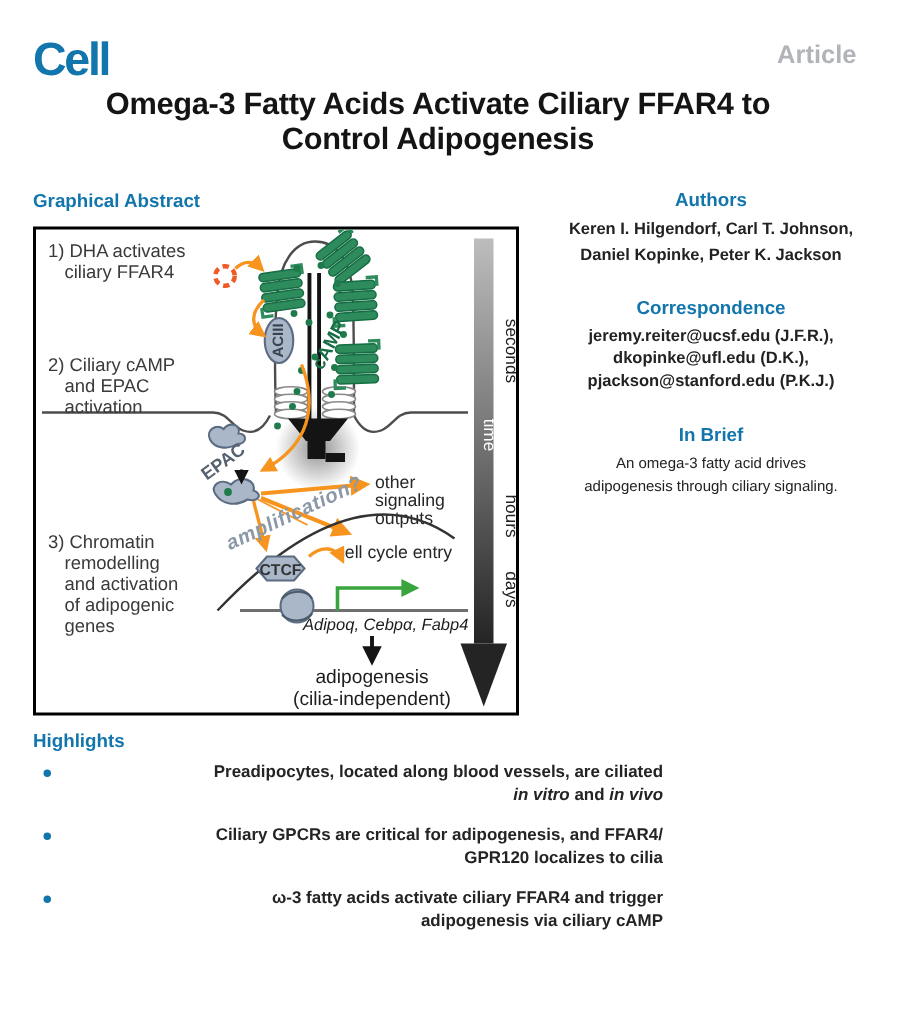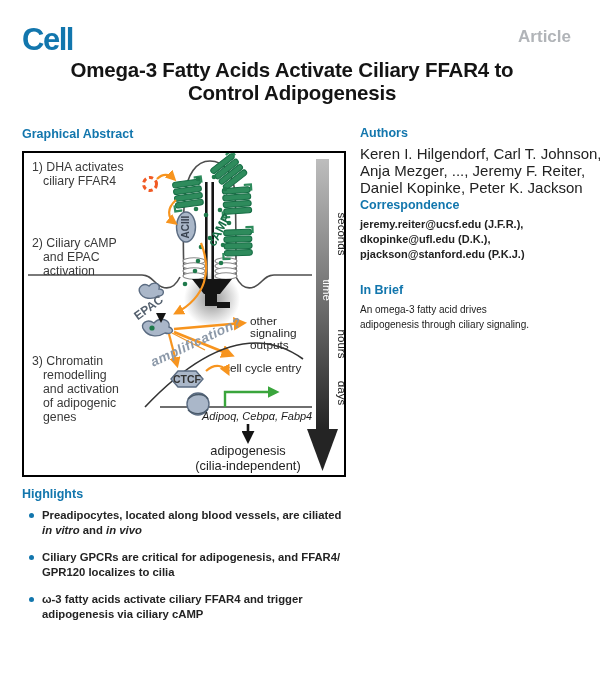--- a/index.html
+++ b/index.html
@@ -14,29 +14,29 @@
   .logo{position:absolute;left:22px;top:22px;font-size:31px;font-weight:bold;
         color:var(--brand);letter-spacing:-1.5px;}
   .article-type{position:absolute;right:41px;top:27px;font-size:17px;font-weight:bold;
         color:var(--article-gray);text-align:center;}
   .title{position:absolute;left:22px;top:59px;width:540px;font-size:20.5px;font-weight:bold;
         color:#141414;line-height:22.5px;letter-spacing:-0.2px;text-align:center;}
   .sec-heading{font-size:12.5px;font-weight:bold;color:var(--brand);margin:0 0 5px 0;}
   .ga-heading{position:absolute;left:22px;top:127px;}
   .figure-box{position:absolute;left:22px;top:151px;width:320px;height:322px;
         border:2px solid #000;background:#fff;}
-  .right-col{position:absolute;left:360px;top:126px;width:228px;}
-  .authors-line{font-size:15px;font-weight:normal;line-height:17px;white-space:nowrap;color:#222;}
-  .corr-block{margin-top:2px;}
+  .right-col{position:absolute;left:360px;top:126px;width:228px;text-align:center;}
+  .authors-line{font-size:11px;font-weight:bold;line-height:17px;white-space:nowrap;color:#222;}
+  .corr-block{margin-top:19px;}
   .corr-line{font-size:11px;font-weight:bold;line-height:15px;white-space:nowrap;color:#222;}
   .brief-block{margin-top:21px;}
   .brief-line{font-size:10px;font-weight:normal;line-height:15px;white-space:nowrap;color:#222;}
   .highlights{position:absolute;left:22px;top:487px;width:420px;}
   .hl-item{position:relative;padding-left:20px;margin-bottom:13px;font-size:11.3px;
-        font-weight:bold;color:#242424;line-height:14.5px;white-space:nowrap;}
+        font-weight:bold;color:#242424;line-height:14.5px;white-space:nowrap;text-align:right;}
   .hl-item::before{content:"";position:absolute;left:7px;top:4.5px;width:5px;height:5px;
         border-radius:50%;background:var(--brand);}
   .it{font-style:italic;}
   
   svg text{font-family:"Liberation Sans","DejaVu Sans",sans-serif;}
   .ln{stroke:#4d4d4d;stroke-width:1.6;fill:none;}
   .axo{fill:#141414;}
   .tz{fill:#fff;stroke:#8a8a8a;stroke-width:1.1;}
   .basal{fill:#141414;}
   .dot{fill:var(--fig-dot-green);}
@@ -215,21 +215,20 @@
       <text class="figtxt" x="19" y="226">remodelling</text>
       <text class="figtxt" x="19" y="240">and activation</text>
       <text class="figtxt" x="19" y="254">of adipogenic</text>
       <text class="figtxt" x="19" y="268">genes</text>
     </svg>
   </div>
 
   <div class="right-col">
     <div class="sec-heading">Authors</div>
     <div class="authors-line">Keren I. Hilgendorf, Carl T. Johnson,</div>
-    <div class="authors-line">Anja Mezger, ..., Jeremy F. Reiter,</div>
     <div class="authors-line">Daniel Kopinke, Peter K. Jackson</div>
 
     <div class="corr-block">
       <div class="sec-heading">Correspondence</div>
       <div class="corr-line">jeremy.reiter@ucsf.edu (J.F.R.),</div>
       <div class="corr-line">dkopinke@ufl.edu (D.K.),</div>
       <div class="corr-line">pjackson@stanford.edu (P.K.J.)</div>
     </div>
 
     <div class="brief-block">

